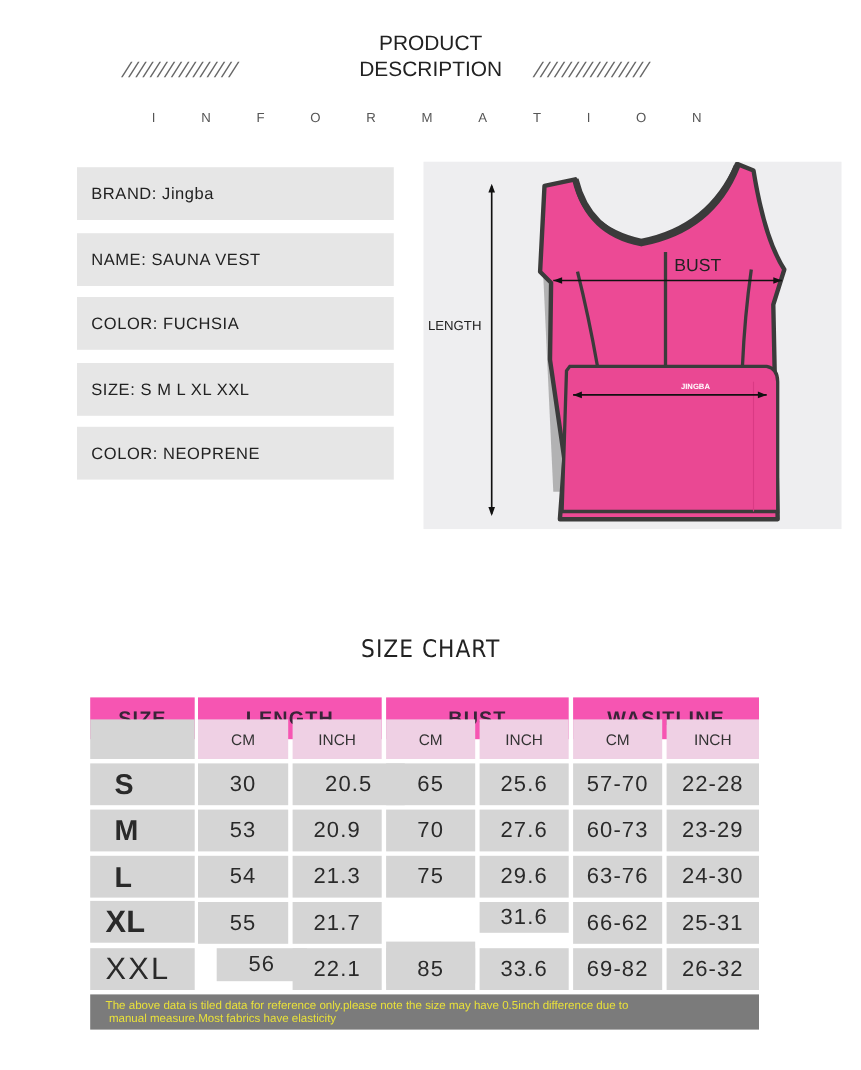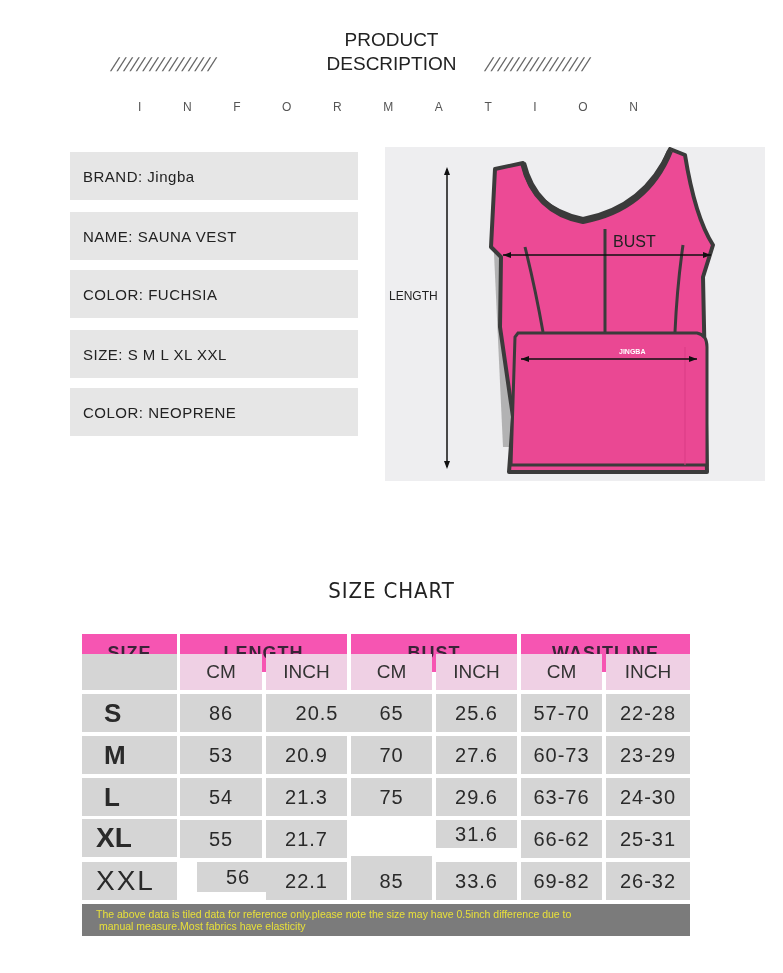--- a/index.html
+++ b/index.html
@@ -16,21 +16,21 @@
   .info-spaced { position: absolute; top: 100px; left: 138px; width: 500px; display: flex; justify-content: space-between; font-size: 12px; color: #555; }
 
   .spec-box { position: absolute; left: 70px; width: 288px; height: 48px; background: #e6e6e6; padding-left: 13px; display: flex; align-items: center; font-size: 15px; letter-spacing: 0.5px; color: #222; }
 
   .product-panel { position: absolute; left: 385px; top: 147px; width: 380px; height: 334px; background: #eeeef0; overflow: hidden; }
 
   .size-chart-title { position: absolute; top: 578px; left: 0; width: 783px; text-align: center; font-size: 22px; letter-spacing: 1px; color: #222; font-family: "DejaVu Sans", sans-serif; transform: scaleX(0.9); }
 
   .cell { position: absolute; display: flex; align-items: center; justify-content: center; }
   .head-cell { background: #f655b2; color: #3a2438; font-weight: bold; font-size: 18px; letter-spacing: 1px; margin-top: 22px; }
-  .sub-cell { background: #efd0e4; color: #333; font-size: 19px; }
+  .sub-cell { background: #efd0e4; color: #333; font-size: 14px; }
   .sub-blank { background: #d5d5d5; }
   .size-cell { background: #d5d5d5; color: #2a2a2a; font-weight: bold; font-size: 26px; justify-content: flex-start; padding-left: 22px; }
   .val-cell { background: #d5d5d5; color: #2a2a2a; font-size: 20px; letter-spacing: 1px; }
 
   .note { position: absolute; left: 82px; top: 904px; width: 608px; height: 32px; background: #7b7b7b; color: #e8e03a; font-size: 10.5px; line-height: 12px; padding: 4px 0 0 14px; }
 </style>
 </head>
 <body>
 
 <div class="hdr-title l1">PRODUCT</div>
@@ -113,21 +113,21 @@
 
   <div class="cell sub-blank" style="left:82px; top:654px; width:95px; height:36px;"></div>
   <div class="cell sub-cell" style="left:180px; top:654px; width:82px; height:36px;">CM</div>
   <div class="cell sub-cell" style="left:266px; top:654px; width:81px; height:36px;">INCH</div>
   <div class="cell sub-cell" style="left:351px; top:654px; width:81px; height:36px;">CM</div>
   <div class="cell sub-cell" style="left:436px; top:654px; width:81px; height:36px;">INCH</div>
   <div class="cell sub-cell" style="left:521px; top:654px; width:81px; height:36px;">CM</div>
   <div class="cell sub-cell" style="left:606px; top:654px; width:84px; height:36px;">INCH</div>
 
   <div class="cell size-cell" style="left:82px; top:694px; width:95px; height:38px;">S</div>
-  <div class="cell val-cell" style="left:180px; top:694px; width:82px; height:38px;">86</div>
+  <div class="cell val-cell" style="left:180px; top:694px; width:82px; height:38px;">30</div>
   <div class="cell val-cell" style="left:266px; top:694px; width:102px; height:38px;">20.5</div>
   <div class="cell val-cell" style="left:351px; top:694px; width:81px; height:38px;">65</div>
   <div class="cell val-cell" style="left:436px; top:694px; width:81px; height:38px;">25.6</div>
   <div class="cell val-cell" style="left:521px; top:694px; width:81px; height:38px;">57-70</div>
   <div class="cell val-cell" style="left:606px; top:694px; width:84px; height:38px;">22-28</div>
 
   <div class="cell size-cell" style="left:82px; top:736px; width:95px; height:38px;">M</div>
   <div class="cell val-cell" style="left:180px; top:736px; width:82px; height:38px;">53</div>
   <div class="cell val-cell" style="left:266px; top:736px; width:81px; height:38px;">20.9</div>
   <div class="cell val-cell" style="left:351px; top:736px; width:81px; height:38px;">70</div>

